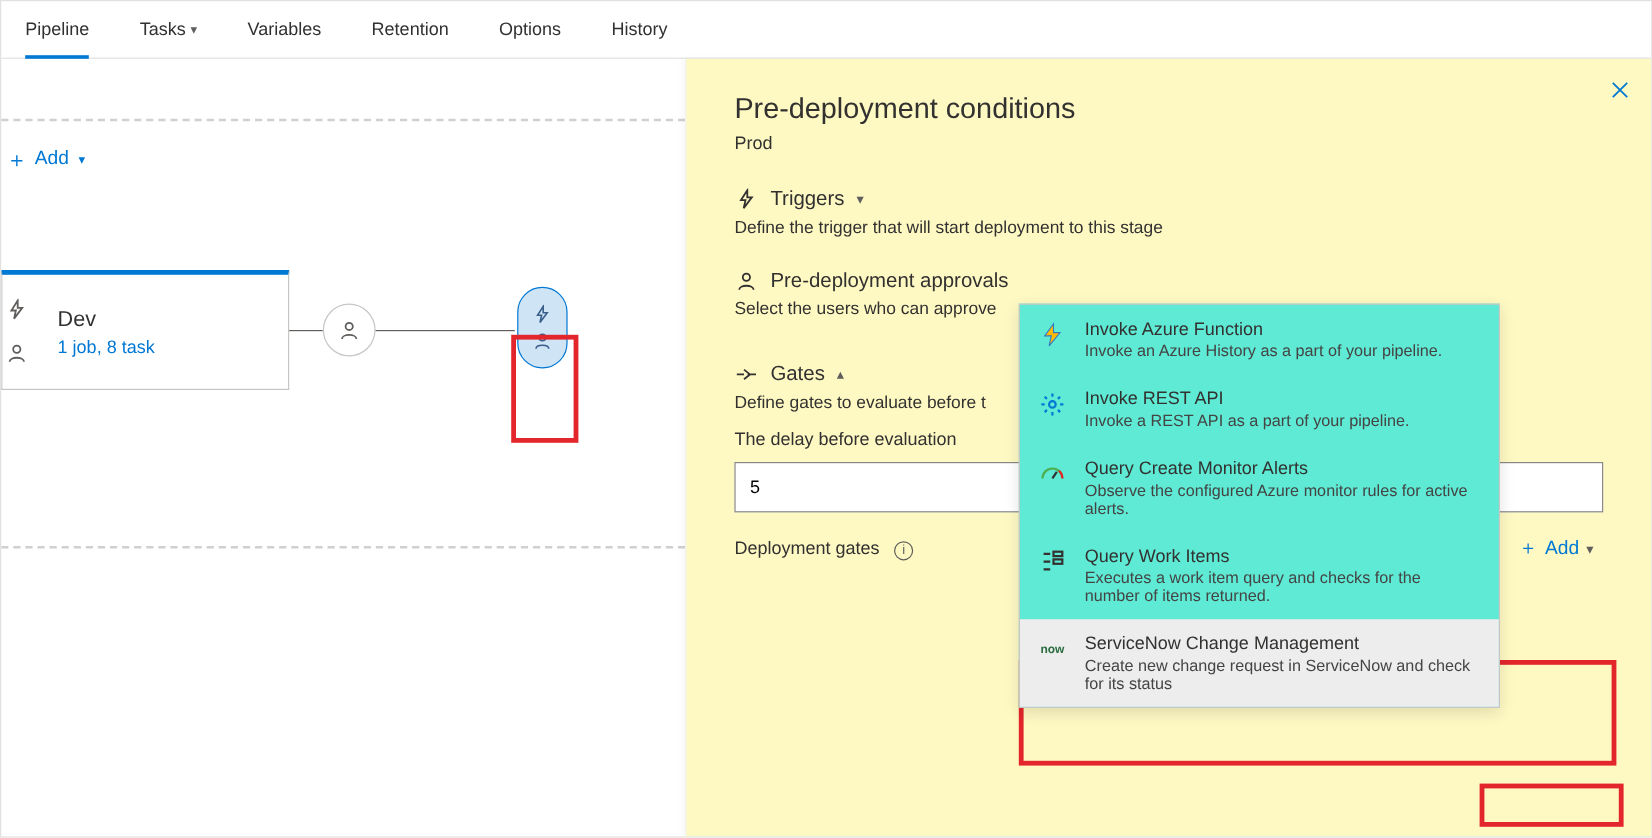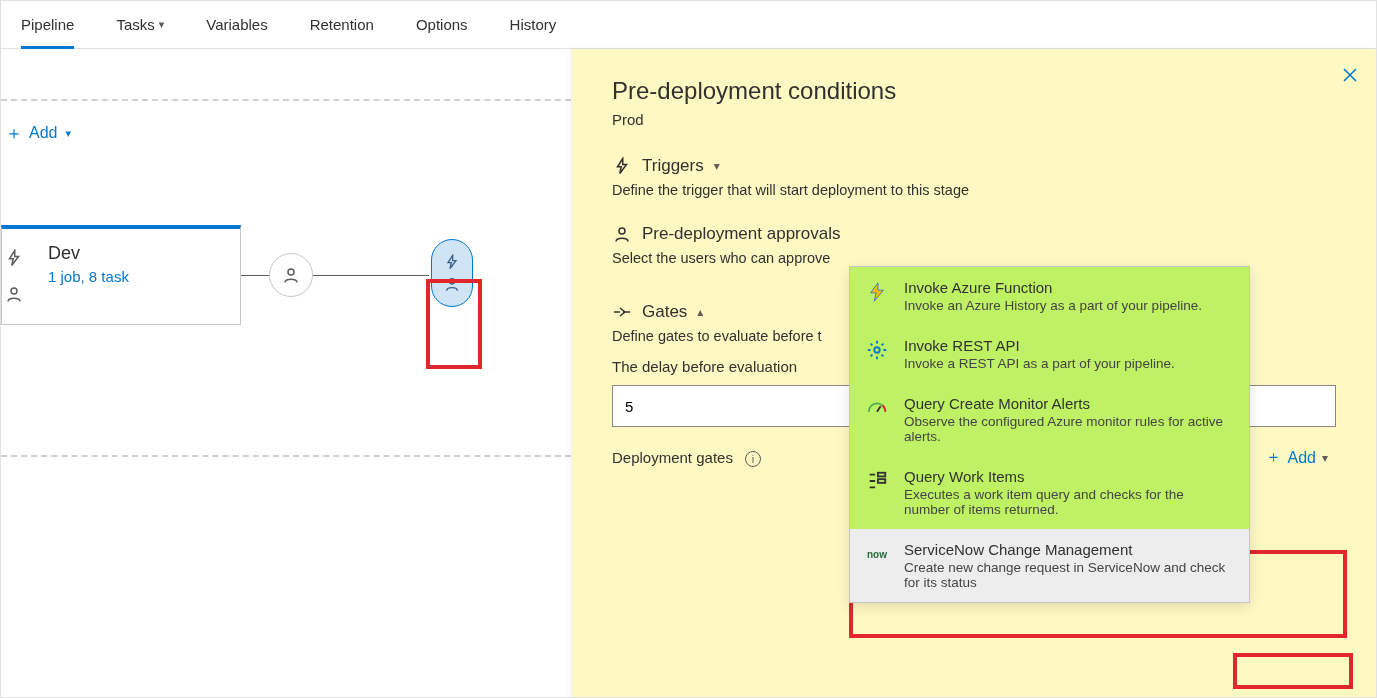--- a/index.html
+++ b/index.html
@@ -66,21 +66,21 @@
   margin-top: 60px;
   position: relative;
 }
 .stage-card {
   border: 1px solid #c8c6c4;
   border-top: 4px solid #0078d4;
   background: #fff;
   width: 240px;
   height: 100px;
   display: flex;
-  align-items: flex-start;
+  align-items: center;
   padding: 14px 14px 14px 46px;
   position: relative;
 }
 .stage-card.dev { margin-left: 0; }
 .stage-card.prod { margin-left: 180px; }
 .stage-side-icons {
   position: absolute;
   left: -1px;
   top: 16px;
   display: flex;
@@ -181,23 +181,23 @@
 .add-gate-btn {
   color: #0078d4;
   display:inline-flex; align-items:center; gap:6px;
   font-size:16px; cursor:pointer;
   padding: 4px 8px;
 }
 .red-box.addbtn { right: 24px; bottom: 8px; width: 120px; height: 36px; }
 .dropdown {
   position: absolute;
   left: 848px;
-  top: 265px;
+  top: 252px;
   width: 401px;
-  background: #bef264;
+  background: #5eead4;
   border: 1px solid #c8c6c4;
   box-shadow: 0 4px 12px rgba(0,0,0,0.12);
   z-index: 10;
 }
 .dd-item {
   display: flex;
   gap: 14px;
   padding: 12px 16px 12px 14px;
   cursor: pointer;
 }

